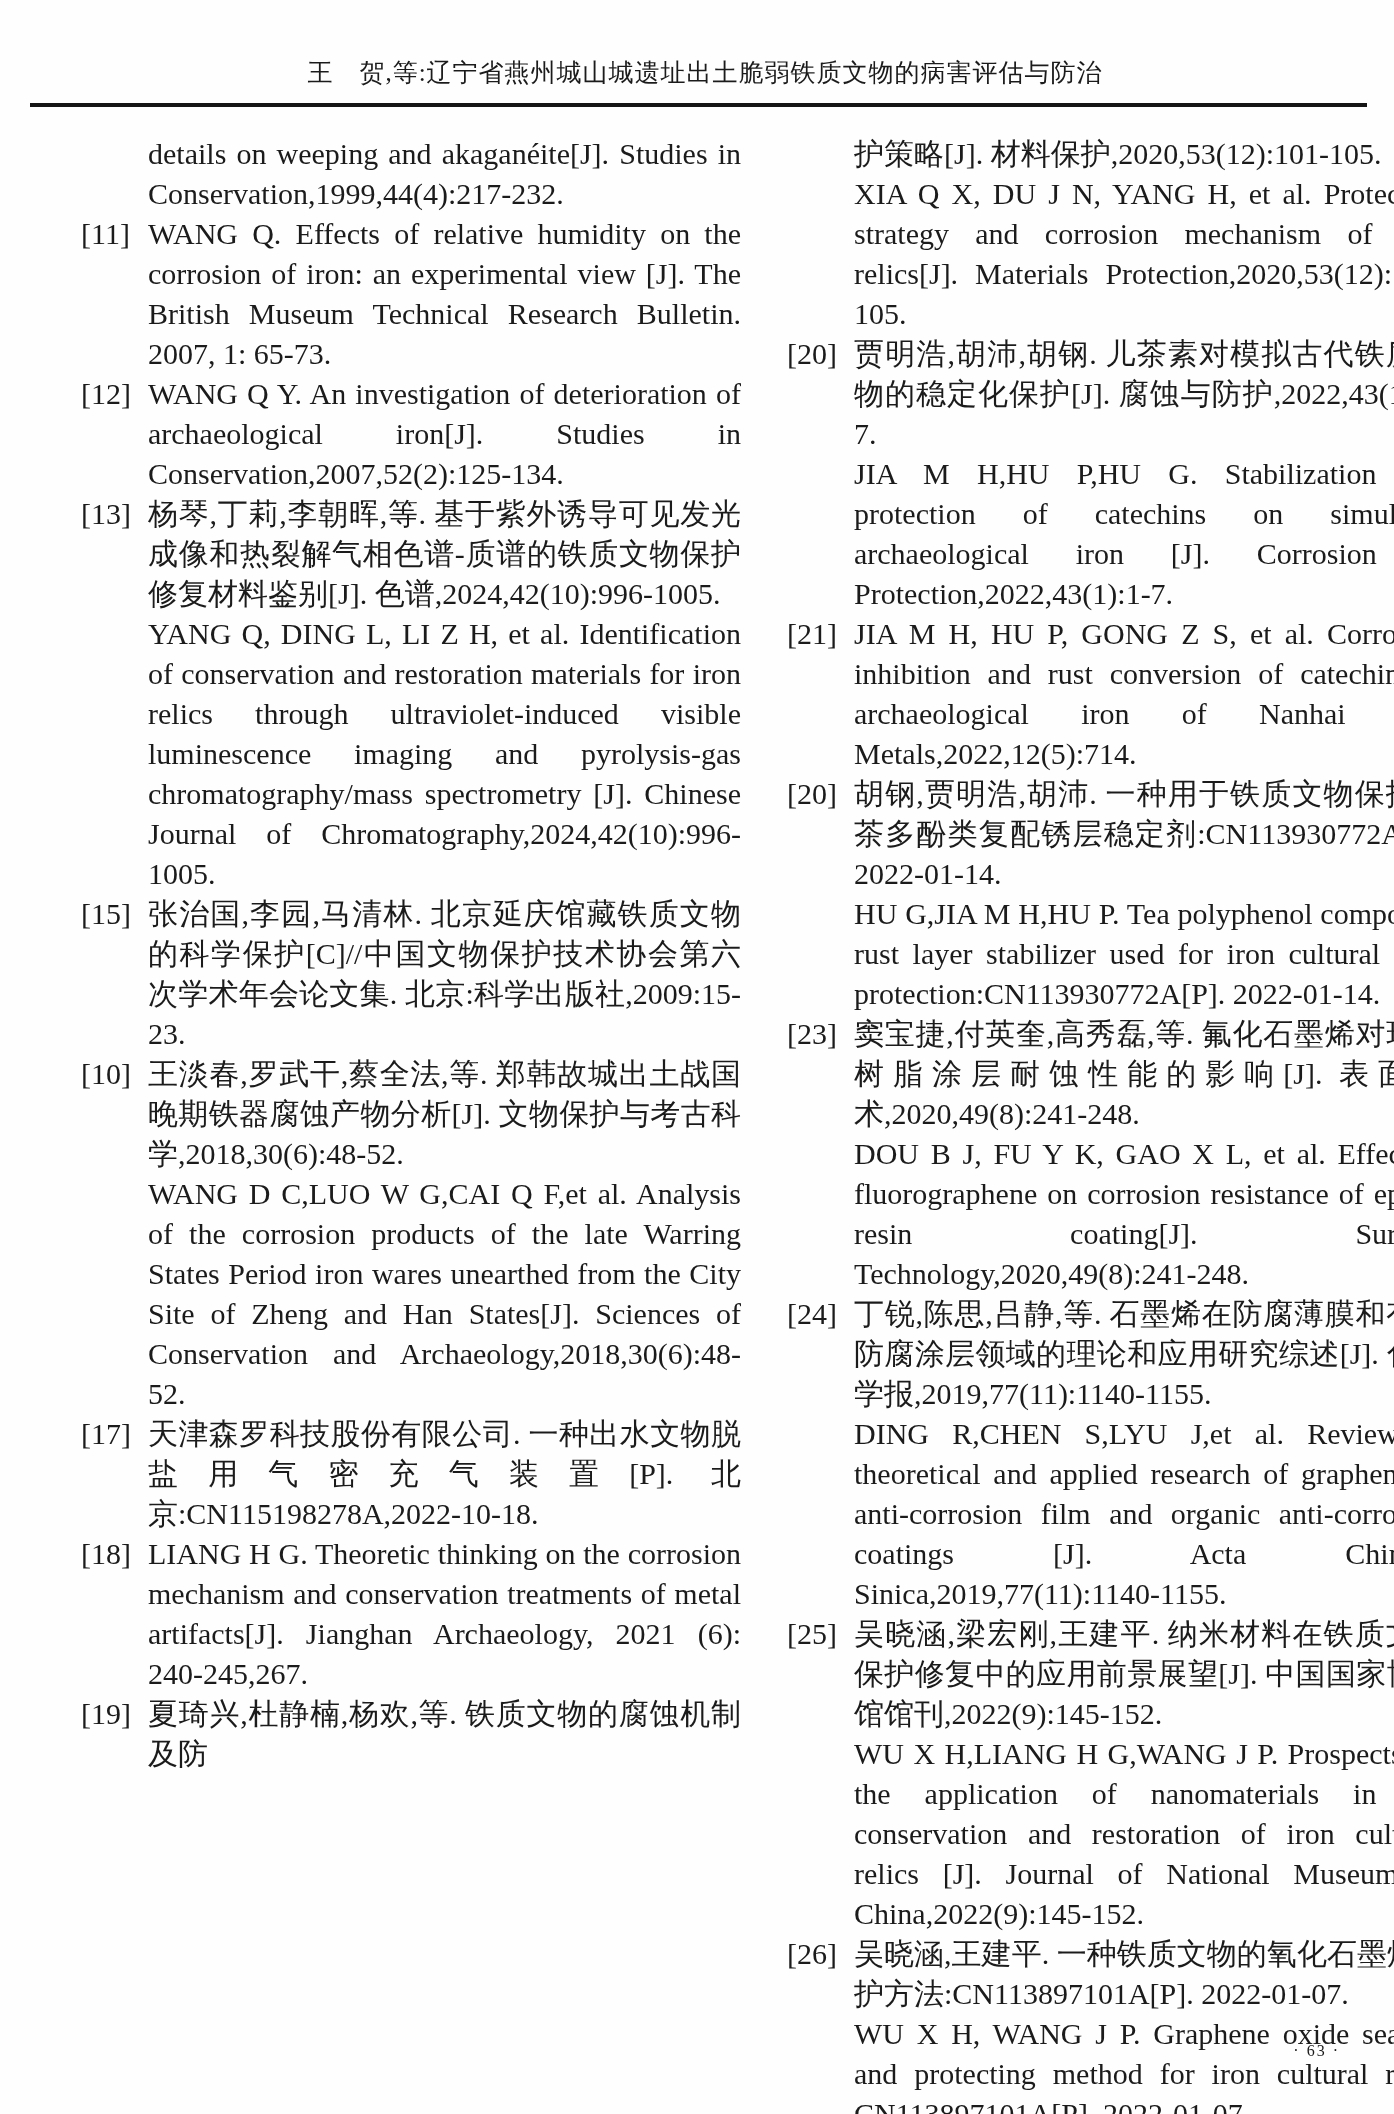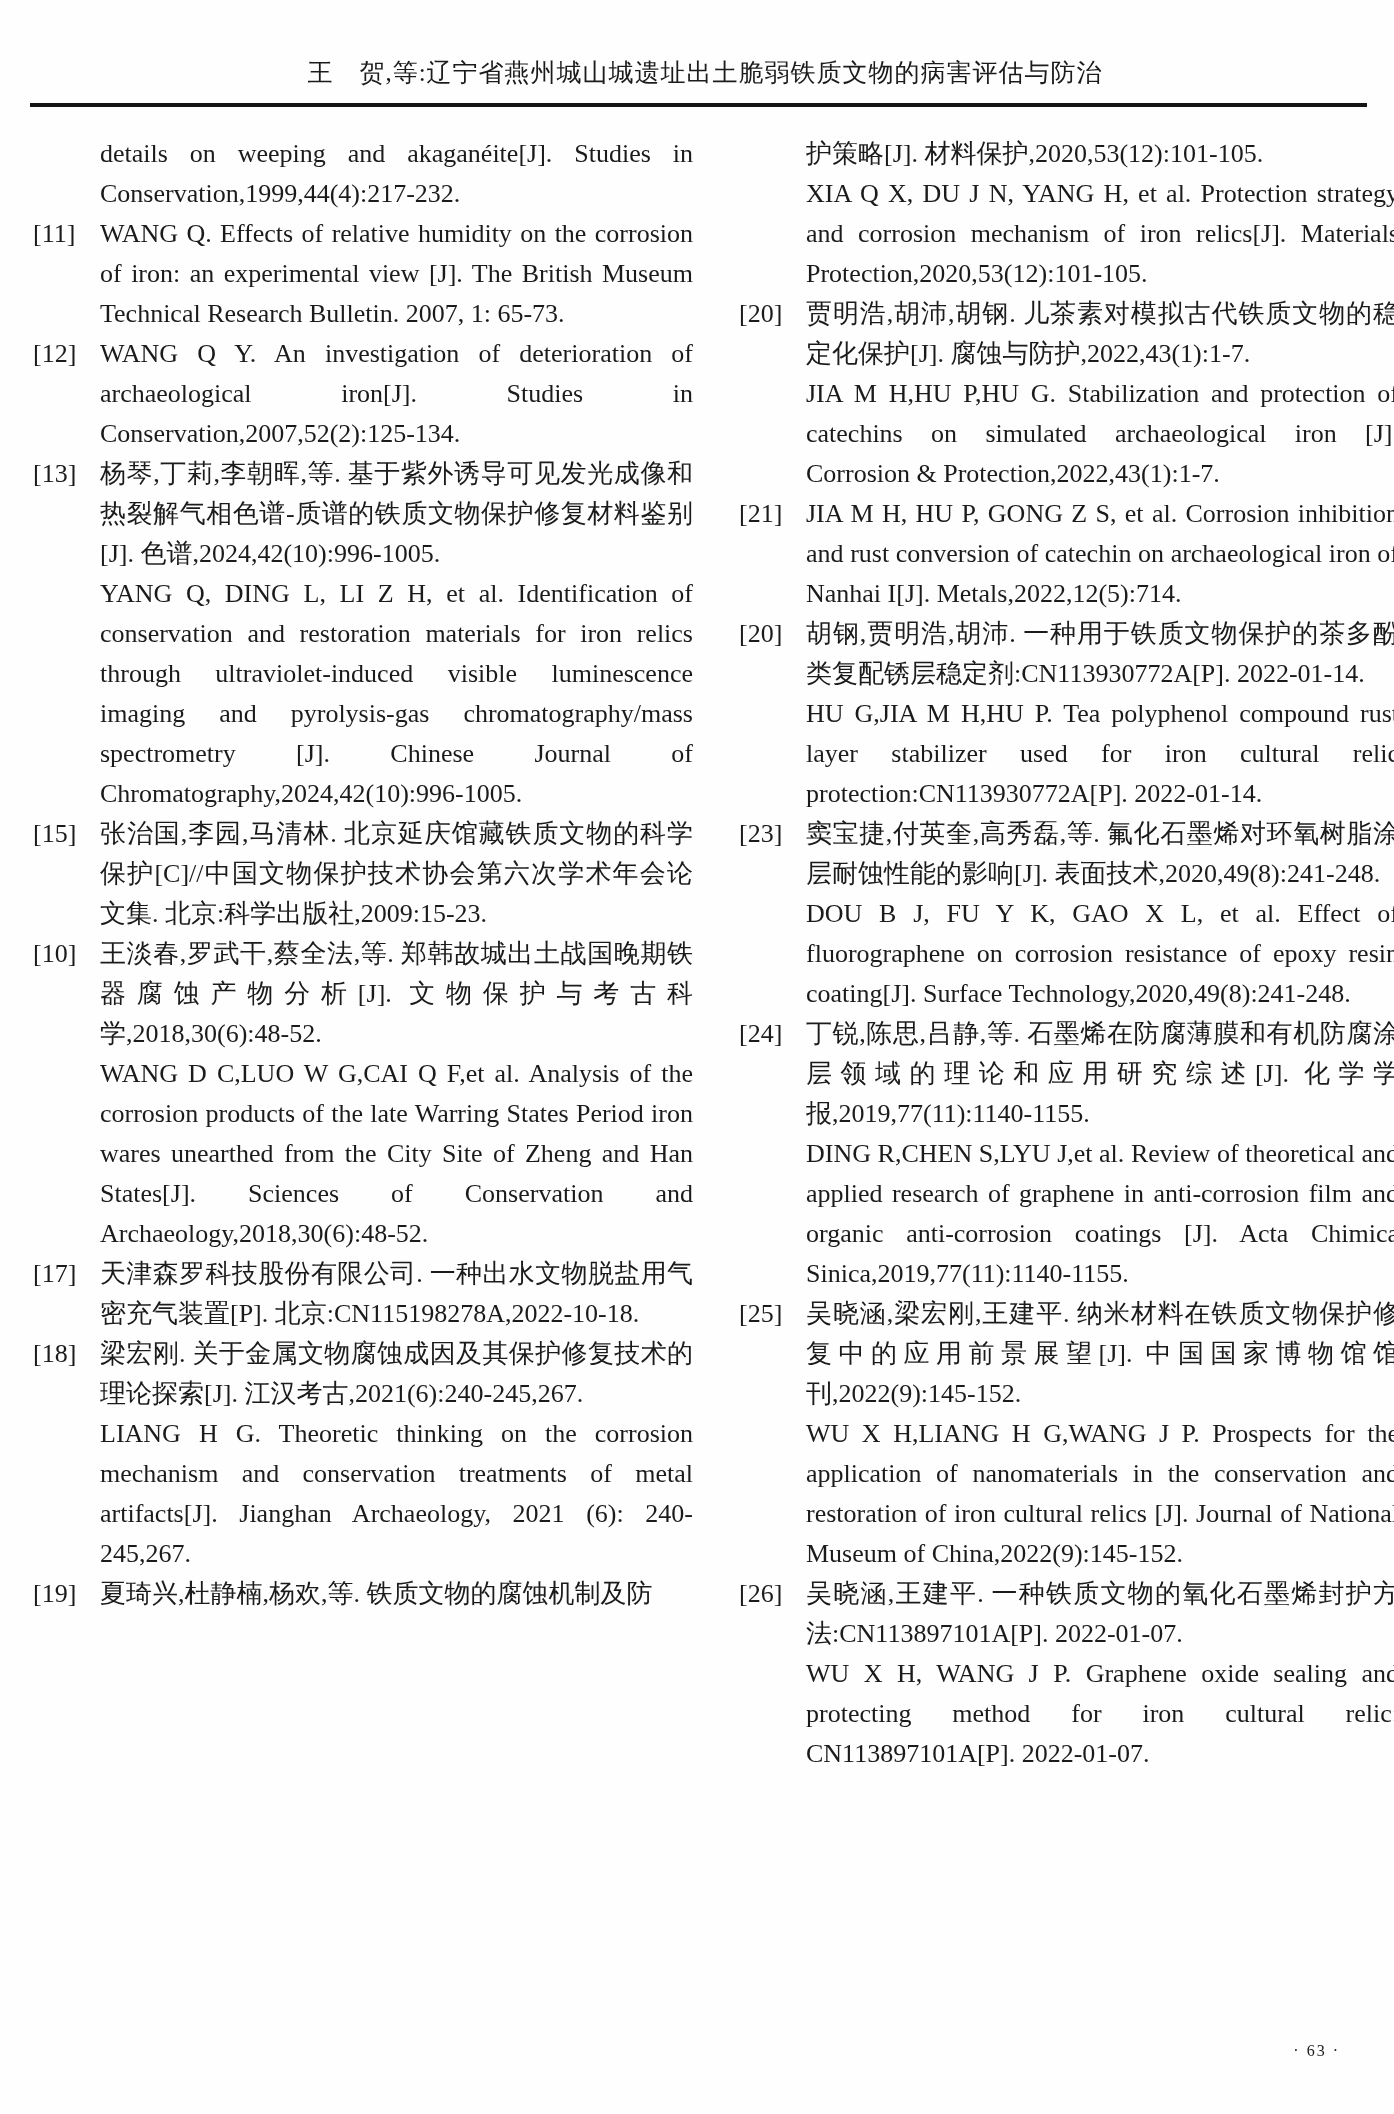--- a/index.html
+++ b/index.html
@@ -30,22 +30,23 @@
     top: 103px;
     left: 30px;
     width: 1337px;
     height: 4px;
     background: #151515;
   }
   .ref-column {
     position: absolute;
     top: 134px;
     width: 660px;
-    font-size: 26px;
+    font-size: 30px;
     line-height: 40px;
+    margin-left: 48px;
   }
   .col-left  { left: 33px;  }
   .col-right { left: 739px; }
   .ref-entry {
     display: flex;
     align-items: flex-start;
   }
   .ref-label {
     flex: 0 0 67px;
     width: 67px;
@@ -124,21 +125,20 @@
   <div class="ref-entry">
     <span class="ref-label">[17]</span>
     <div class="ref-body">
         <p>天津森罗科技股份有限公司. 一种出水文物脱盐用气密充气装置[P]. 北京:CN115198278A,2022-10-18.</p>
       </div>
   </div>
 
   <div class="ref-entry">
     <span class="ref-label">[18]</span>
     <div class="ref-body">
-        <p>梁宏刚. 关于金属文物腐蚀成因及其保护修复技术的理论探索[J]. 江汉考古,2021(6):240-245,267.</p>
         <p>LIANG H G. Theoretic thinking on the corrosion mechanism and conservation treatments of metal artifacts[J]. Jianghan Archaeology, 2021 (6): 240-245,267.</p>
       </div>
   </div>
 
   <div class="ref-entry">
     <span class="ref-label">[19]</span>
     <div class="ref-body">
         <p>夏琦兴,杜静楠,杨欢,等. 铁质文物的腐蚀机制及防</p>
       </div>
   </div>

